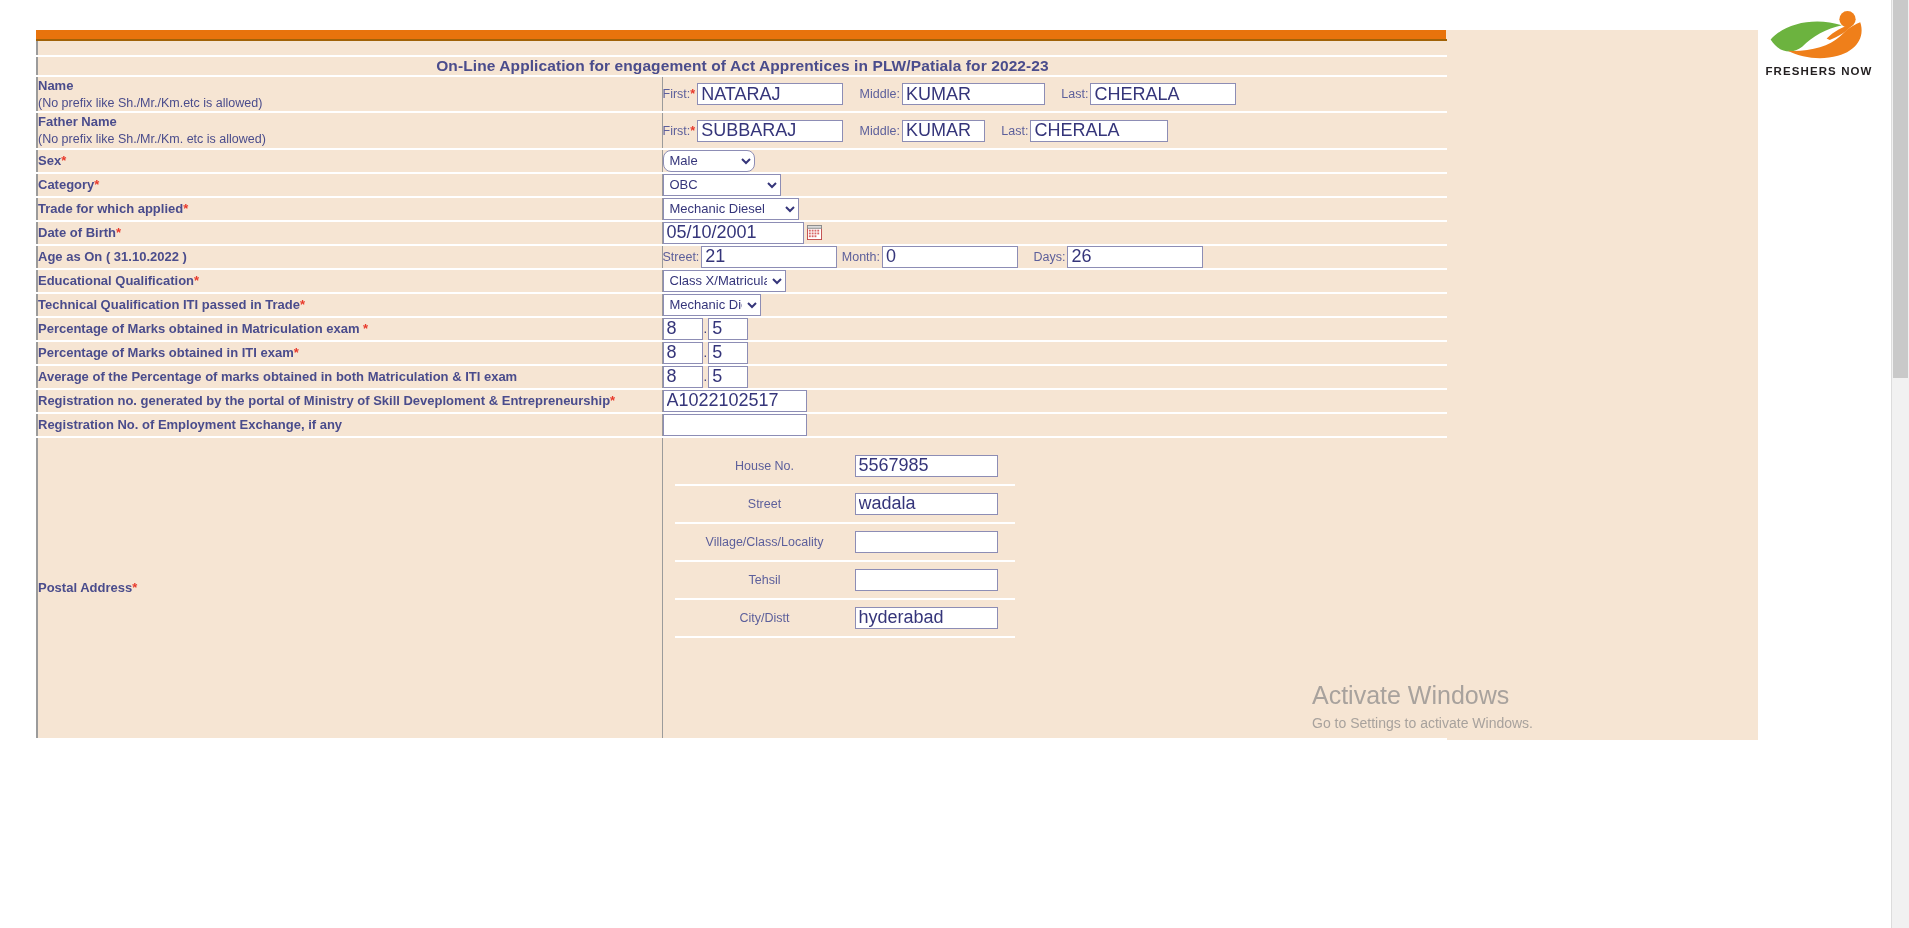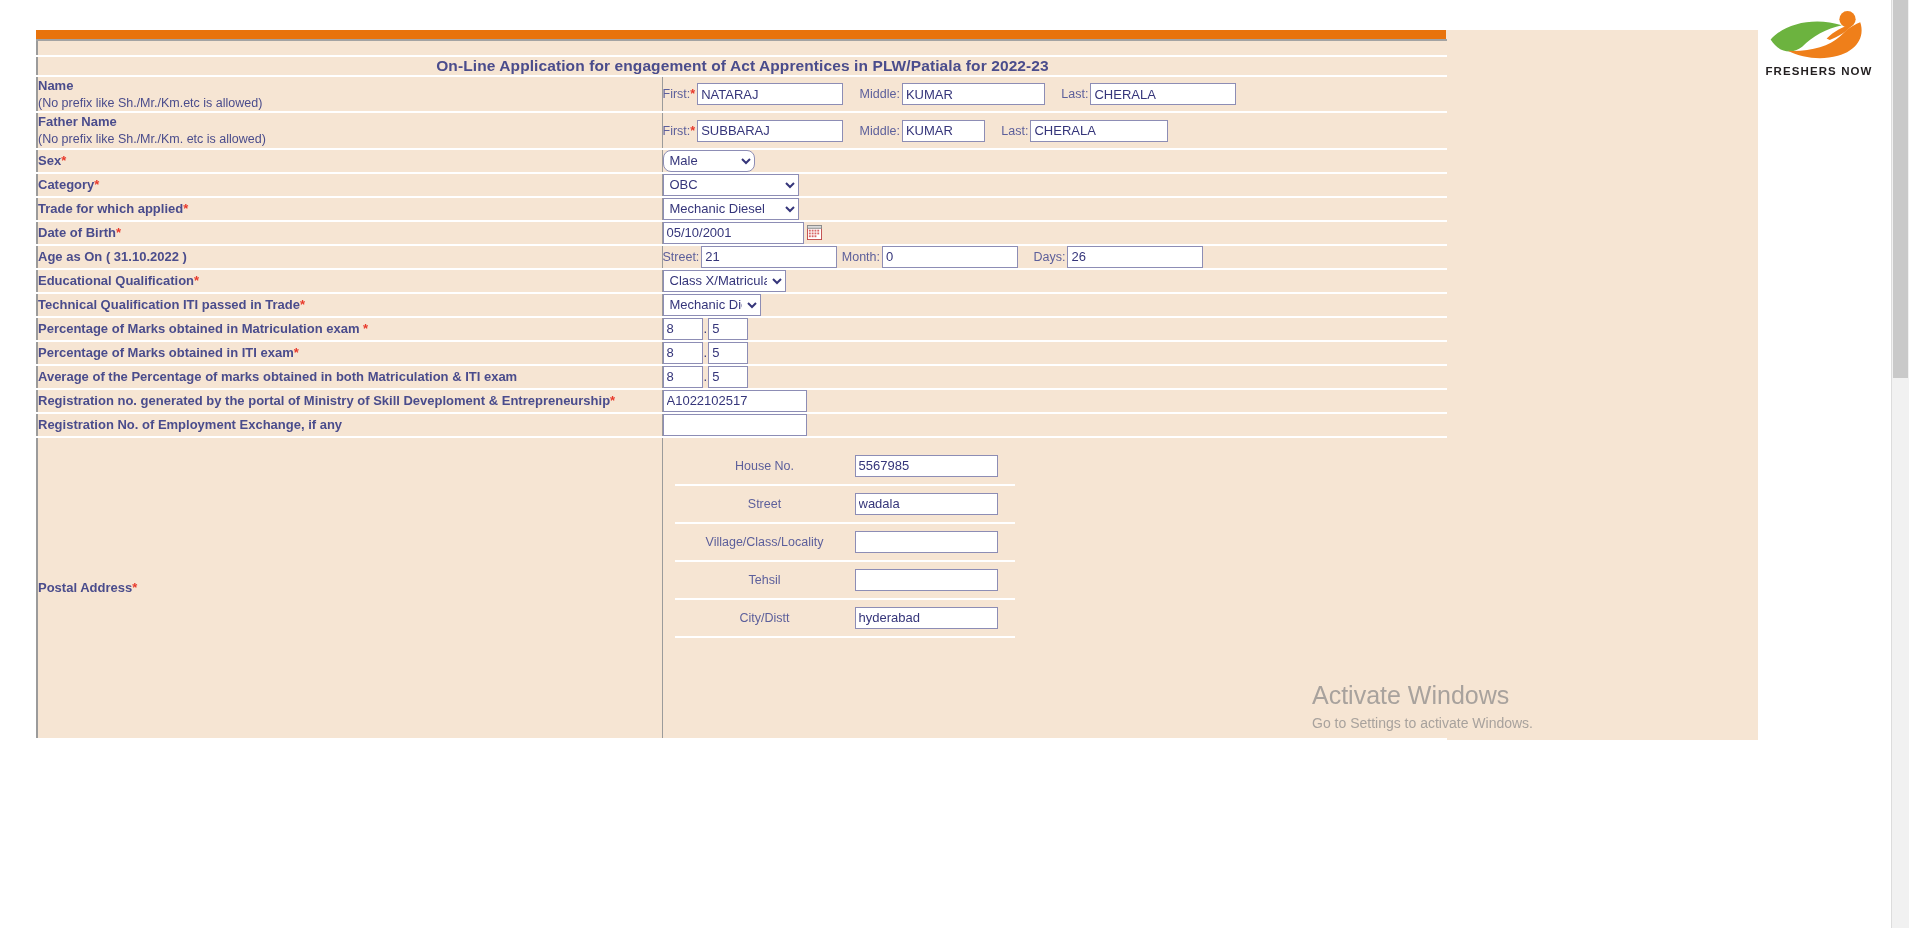--- a/index.html
+++ b/index.html
@@ -75,21 +75,21 @@
     margin-left: 0px;
   }
   table.form-table {
     border-collapse: collapse;
     width: 1410px;
     table-layout: fixed;
     background: #f6e5d3;
   }
   table.form-table td {
     background: #f6e5d3;
-    border-top: 2px solid #a3a3a3;
+    border-top: 2px solid #a16207;
     border-bottom: 2px solid #ffffff;
     vertical-align: middle;
     padding: 0;
   }
   td.label-cell {
     width: 625px;
     border-left: 2px solid #9b9b9b;
     border-right: 1px solid #9b9b9b;
     padding: 8px 0 8px 9px;
   }
@@ -135,21 +135,21 @@
   .mini-label {
     font-size: 12.5px;
     color: #5c5f9b;
     margin-right: 2px;
     vertical-align: middle;
   }
   .mini-label .req { color: #e8392b; font-weight: bold; }
 
   input.txt {
     font-family: "Liberation Sans", sans-serif;
-    font-size: 13px;
+    font-size: 18px;
     color: #35357a;
     background: #ffffff;
     border: 1px solid #8d8db5;
     height: 18px;
     padding: 1px 3px;
     vertical-align: middle;
     box-sizing: content-box;
   }
 
   select.sel {
@@ -168,21 +168,21 @@
   .w-last  { width: 138px; }
   .w-fmid  { width: 75px; }
   .w-flast { width: 130px; }
   .w-age   { width: 128px; }
   .w-dob   { width: 133px; }
   .w-pct   { width: 32px; }
   .w-reg   { width: 136px; }
   .w-addr  { width: 135px; }
 
   .sel-sex   { width: 92px; border-radius: 8px; }
-  .sel-cat   { width: 136px; }
+  .sel-cat   { width: 118px; }
   .sel-trade { width: 136px; }
   .sel-edu   { width: 123px; }
   .sel-tech  { width: 98px; }
 
   .cal-icon {
     display: inline-block;
     width: 15px;
     height: 15px;
     vertical-align: middle;
     margin-left: 3px;

